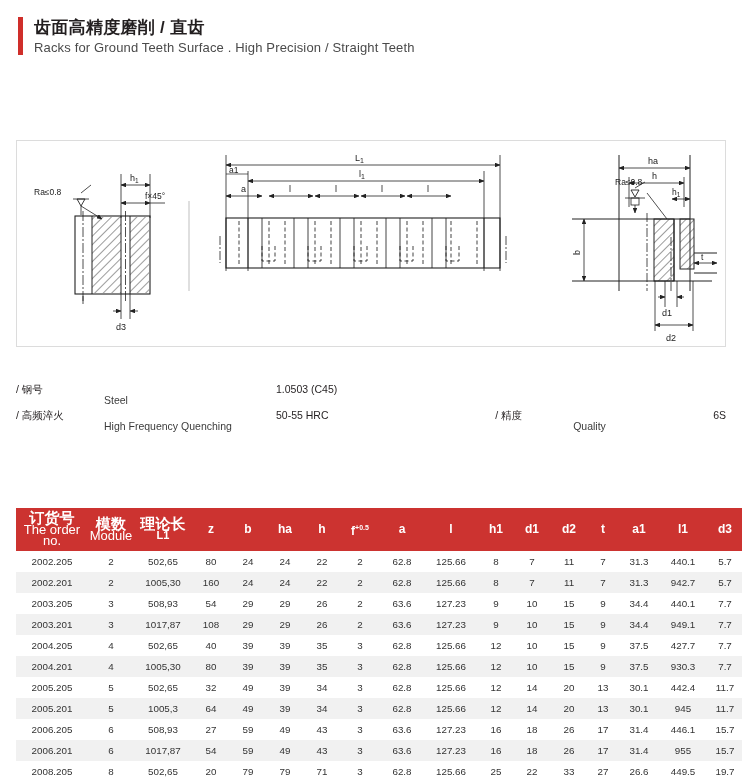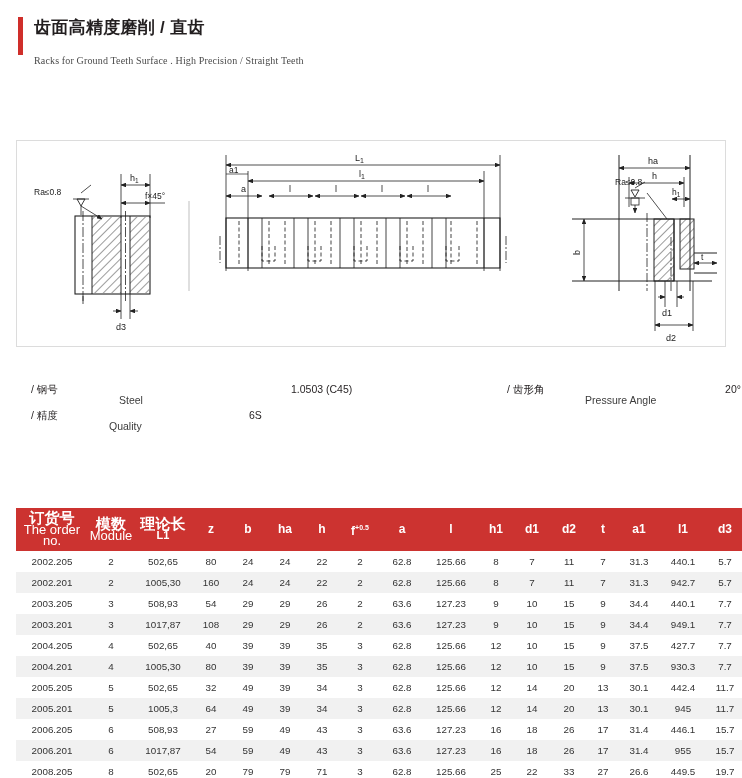--- a/index.html
+++ b/index.html
@@ -29,44 +29,43 @@
   }
   .header-text { display:flex; flex-direction:column; justify-content:flex-start; }
   .title-cn {
     font-size: 17px;
     font-weight: bold;
     letter-spacing: .3px;
     line-height: 22px;
     color: #231f20;
   }
   .title-en {
-    font-size: 10px;
+    font-size: 13px;
     color: #4a4a4a;
     line-height: 15px;
-    margin-top: 14px;
+    margin-top: 1px;
     letter-spacing: .15px;
-    font-family: Liberation Serif, serif;
   }
 
   
   .diagram-panel {
     position: absolute;
     left: 16px;
     top: 140px;
     width: 710px;
     height: 207px;
     border: 1px solid #dcdcdc;
     background: #fff;
   }
   .diagram-panel svg { display:block; }
 
   
   .specs {
     position: absolute;
-    left: 31px;
+    left: 16px;
     top: 383px;
     width: 710px;
     font-size: 10.5px;
     color: #333;
   }
   .spec-row {
     display: flex;
     align-items: baseline;
     height: 26px;
   }
@@ -322,27 +321,27 @@
   </svg>
 </div>
 
 <div class="specs">
   <div class="spec-row">
     <div class="spec-left">
       <span class="spec-cn">/ 钢号</span>
       <span class="spec-en">Steel</span>
       <span class="spec-val">1.0503 (C45)</span>
     </div>
-    <div class="spec-right">
-      <span class="spec-cn">/ 齿形角</span>
-      <span class="spec-en">Pressure Angle</span>
-      <span class="spec-val">20°</span>
-    </div>
   </div>
   <div class="spec-row">
+    <div class="spec-left">
+      <span class="spec-cn">/ 高频淬火</span>
+      <span class="spec-en">High Frequency Quenching</span>
+      <span class="spec-val">50-55 HRC</span>
+    </div>
     <div class="spec-right">
       <span class="spec-cn">/ 精度</span>
       <span class="spec-en">Quality</span>
       <span class="spec-val">6S</span>
     </div>
   </div>
 </div>
 
 <table class="spec-table">
   <colgroup>

